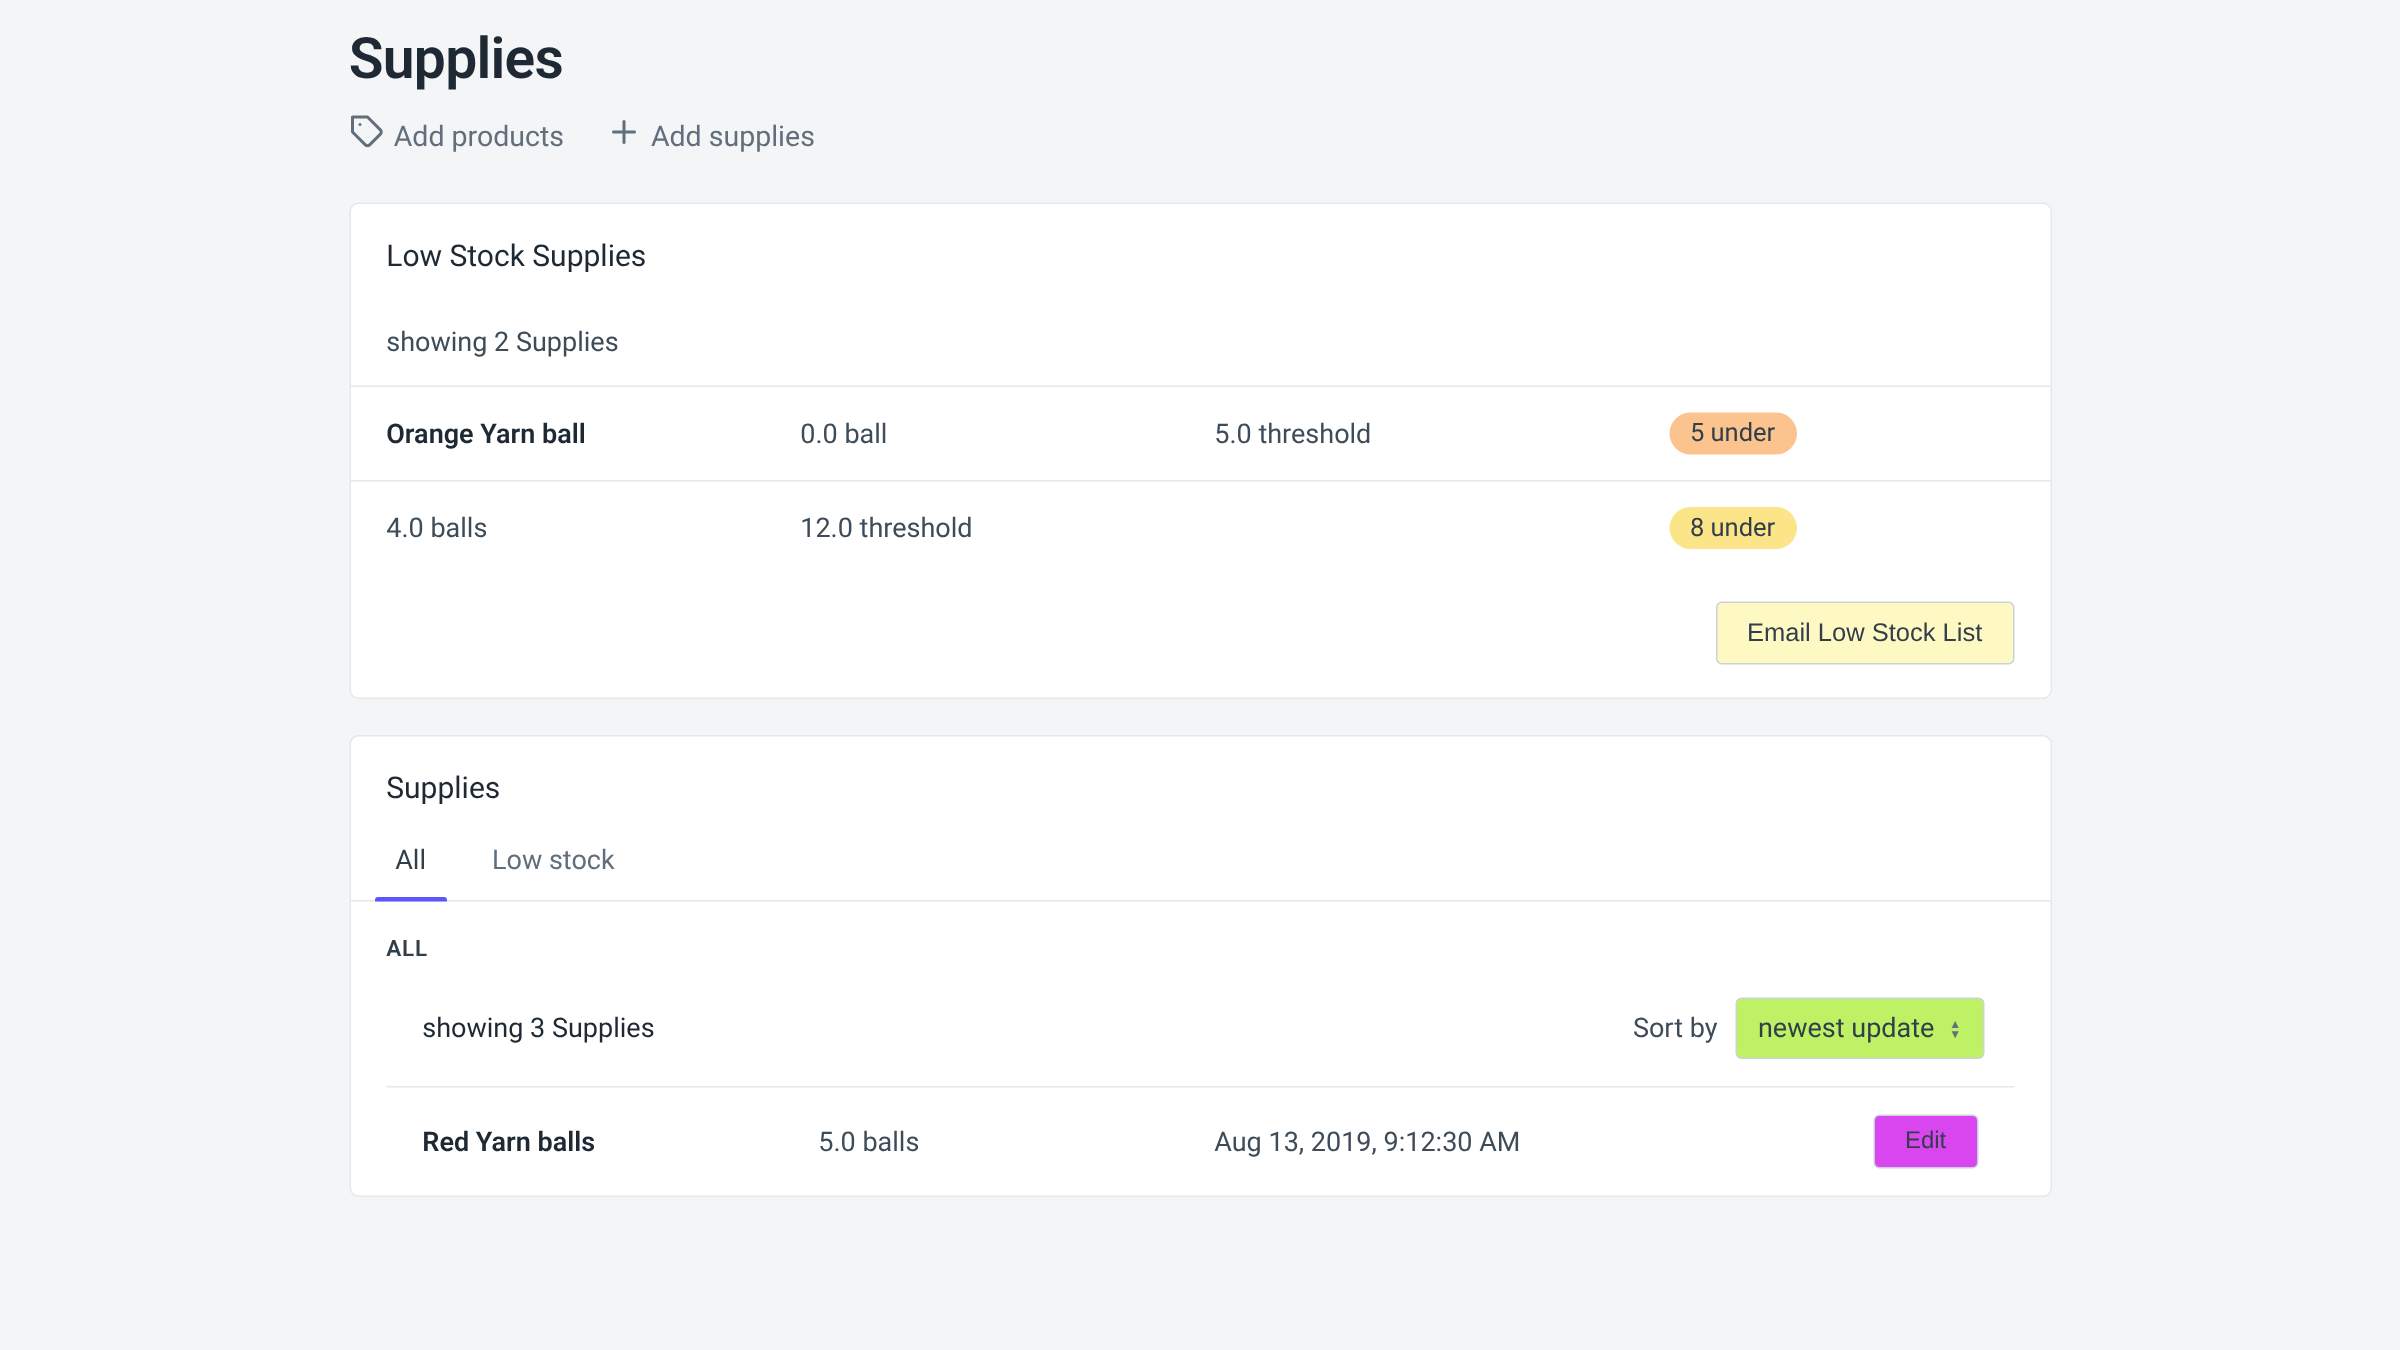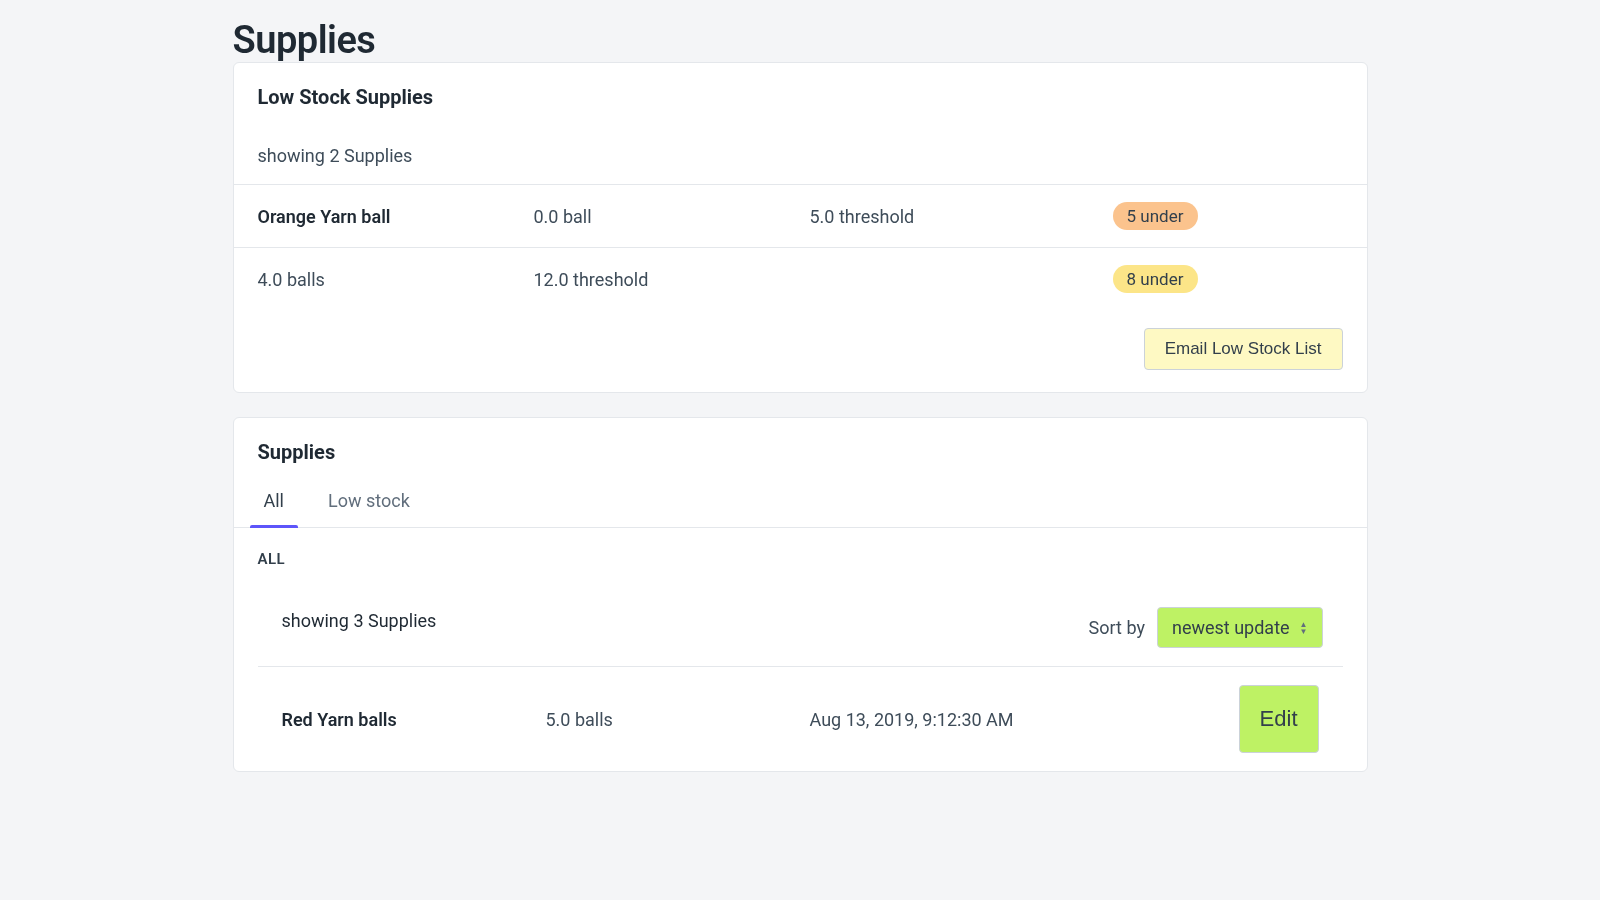--- a/index.html
+++ b/index.html
@@ -49,21 +49,21 @@
       background: #fff;
       border-radius: 6px;
       border: 1px solid #e4e7eb;
       margin-bottom: 24px;
     }
     .card-header {
       padding: 22px 24px 8px 24px;
     }
     .card-title {
       font-size: 20px;
-      font-weight: 700;
+      font-weight: 400;
       color: #1f2933;
     }
     .subtext {
       padding: 28px 24px 18px 24px;
       font-size: 18px;
       color: #3e4c59;
     }
     .row {
       display: flex;
       align-items: center;
@@ -147,21 +147,20 @@
       display: flex;
       justify-content: space-between;
       align-items: center;
       padding: 24px 44px 18px 48px;
       font-size: 18px;
     }
     .sort-group {
       display: flex;
       align-items: center;
       gap: 12px;
-      margin-top: 15px;
     }
     .sort-group .label { color: #3e4c59; }
     .select {
       display: flex;
       align-items: center;
       gap: 10px;
       border: 1px solid #cbd2d9;
       border-radius: 4px;
       padding: 9px 14px;
       background: #bef264;
@@ -194,34 +193,54 @@
     }
     .supplies-row .col-date {
       flex: 1;
       color: #3e4c59;
     }
     .supplies-row .col-action {
       flex: 0 0 auto;
     }
     .btn-sm {
       border: 1px solid #cbd2d9;
-      background: #bef264;
+      background: #d946ef;
       border-radius: 4px;
-      padding: 20px 20px;
-      font-size: 22px;
+      padding: 8px 20px;
+      font-size: 16px;
       color: #323f4b;
       cursor: pointer;
     }
   </style>
 </head>
 <body>
 
 <div class="container">
   <h1 class="page-title">Supplies</h1>
 
+  <div class="action-links">
+    <div class="action-link">
+      <span>
+        <svg viewBox="0 0 24 24" fill="none" stroke-width="2" stroke-linecap="round" stroke-linejoin="round">
+          <path d="M20.59 13.41l-7.17 7.17a2 2 0 0 1-2.83 0L2 12V2h10l8.59 8.59a2 2 0 0 1 0 2.82z"></path>
+          <line x1="7" y1="7" x2="7.01" y2="7"></line>
+        </svg>
+      </span>
+      <span>Add products</span>
+    </div>
+    <div class="action-link">
+      <span>
+        <svg viewBox="0 0 24 24" fill="none" stroke-width="2" stroke-linecap="round" stroke-linejoin="round">
+          <line x1="12" y1="5" x2="12" y2="19"></line>
+          <line x1="5" y1="12" x2="19" y2="12"></line>
+        </svg>
+      </span>
+      <span>Add supplies</span>
+    </div>
+  </div>
 
   <div class="card">
     <div class="card-header">
       <div class="card-title">Low Stock Supplies</div>
     </div>
     <div class="subtext">showing 2 Supplies</div>
 
     <div class="row">
       <div class="col-name">Orange Yarn ball</div>
       <div class="col-qty">0.0 ball</div>

